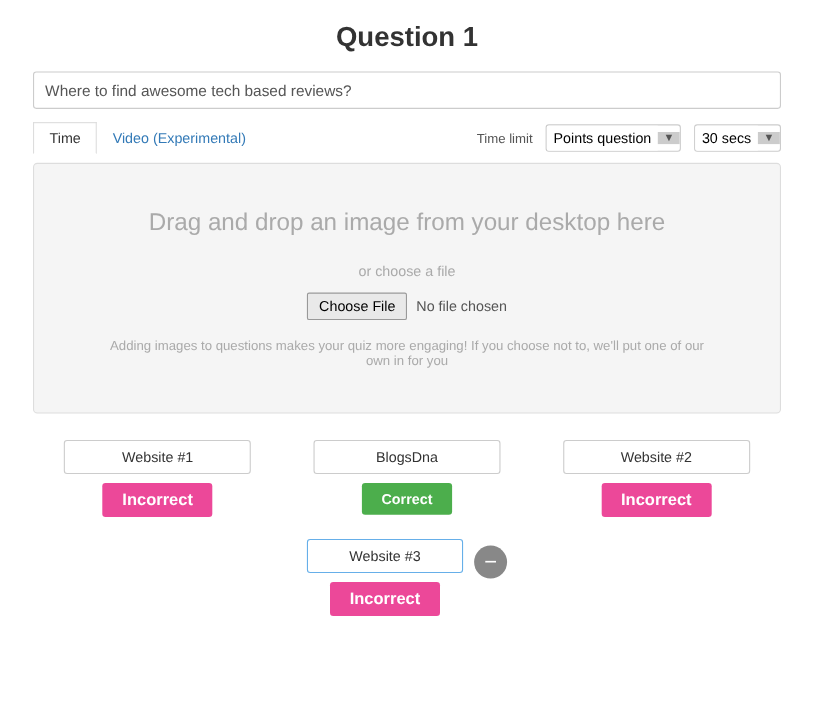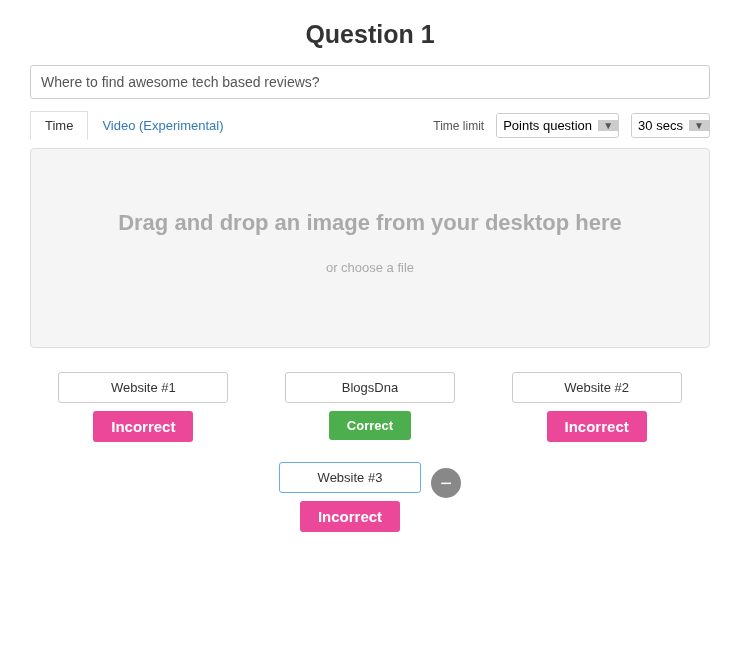--- a/index.html
+++ b/index.html
@@ -84,21 +84,21 @@
       text-align: center;
       margin-bottom: 24px;
       min-height: 200px;
       display: flex;
       flex-direction: column;
       align-items: center;
       justify-content: center;
     }
     .dropzone-title {
       font-size: 22px;
-      font-weight: bold;
+      font-weight: normal;
       color: #aaa;
       margin-bottom: 24px;
     }
     .dropzone-or {
       font-size: 13px;
       color: #aaa;
       margin-bottom: 12px;
     }
     .file-row {
       display: flex;
@@ -244,20 +244,25 @@
         <option>30 secs</option>
       </select>
       <span class="select-arrow">▼</span>
     </div>
   </div>
 </div>
 
 <div class="dropzone">
   <div class="dropzone-title">Drag and drop an image from your desktop here</div>
   <div class="dropzone-or">or choose a file</div>
+  <div class="file-row">
+    <button class="choose-file-btn">Choose File</button>
+    <span class="no-file-text">No file chosen</span>
+  </div>
+  <div class="dropzone-note">Adding images to questions makes your quiz more engaging! If you choose not to, we'll put one of our own in for you</div>
 </div>
 
 <div class="answers-grid">
   <div class="answer-col">
     <input type="text" class="answer-input" value="Website #1" style="">
     <button class="btn-incorrect">Incorrect</button>
   </div>
   <div class="answer-col">
     <input type="text" class="answer-input" value="BlogsDna" style="">
     <button class="btn-correct">Correct</button>

